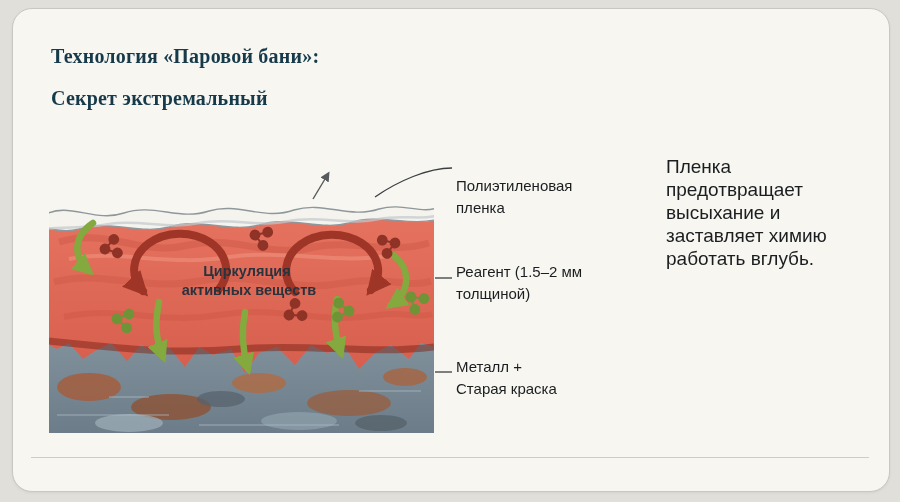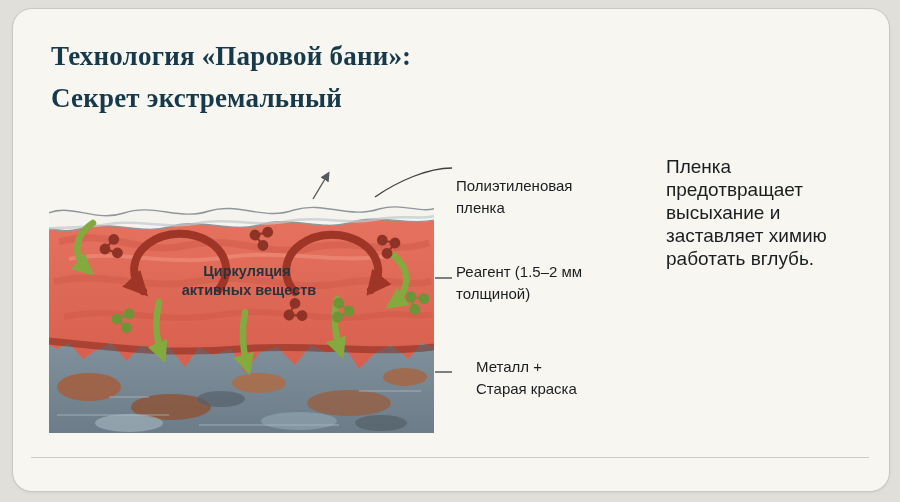--- a/index.html
+++ b/index.html
@@ -8,32 +8,32 @@
     background:#e0dfda;font-family:"Liberation Sans",sans-serif;color:#17191b;
   }
   .card{
     position:absolute;left:12px;top:8px;width:876px;height:482px;
     background:#f7f6f1;border:1px solid #c8c7c1;border-radius:20px;
     box-shadow:0 1px 3px rgba(0,0,0,.06);
   }
   .title{
     position:absolute;left:38px;top:26px;margin:0;
     font-family:"Liberation Serif",serif;font-weight:700;
-    font-size:27px;line-height:42px;color:#173a4b;letter-spacing:.2px;
+    font-size:20px;line-height:42px;color:#173a4b;letter-spacing:.2px;
   }
   .title span{display:block;}
   .diagram{position:absolute;left:36px;top:188px;width:378px;height:237px;}
   .diagram svg{display:block;}
   .connector-overlay{position:absolute;left:0;top:0;width:876px;height:482px;pointer-events:none;}
   .layer-label{
     position:absolute;font-size:15px;line-height:22px;color:#1b1e20;
   }
   .label-film{left:443px;top:146px;width:140px;margin-top:20px;}
   .label-reagent{left:443px;top:252px;width:160px;}
-  .label-metal{left:443px;top:347px;width:120px;margin-left:20px;}
+  .label-metal{left:443px;top:347px;width:120px;}
   .note{
     position:absolute;font-size:19px;line-height:23px;color:#1b1e20;width:202px;
   }
   .note-film{left:653px;top:146px;}
   .note-consumption{left:653px;top:352px;}
   .footer-divider{
     position:absolute;left:18px;top:448px;width:838px;height:0;
     border-top:1px solid #cdccc6;
   }
 </style>

